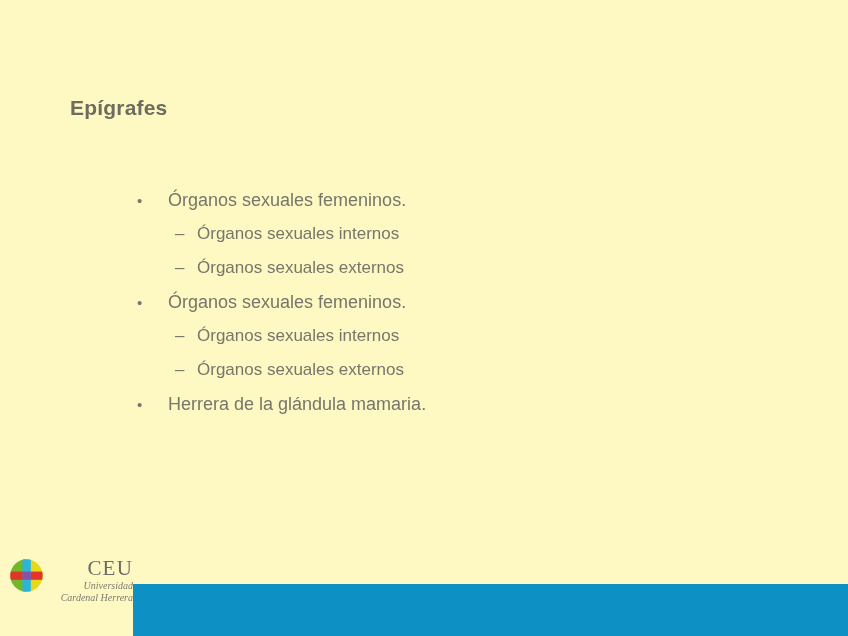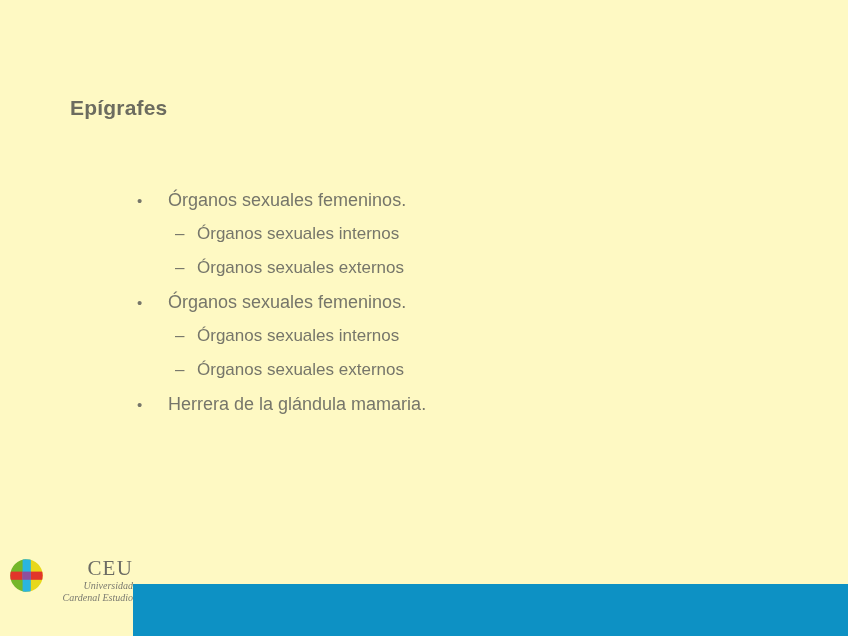--- a/index.html
+++ b/index.html
@@ -174,17 +174,17 @@
           <rect x="16.5" y="0" width="16.5" height="33" fill="#e8d81a"></rect>
           <rect x="0" y="12.6" width="33" height="8.2" fill="#e2352a"></rect>
           <rect x="12.6" y="0" width="8.2" height="33" fill="#2ab5e0"></rect>
           <rect x="12.6" y="12.6" width="8.2" height="8.2" fill="#8e4f9e"></rect>
         </g>
       </svg>
     </div>
     <div id="logo-text">
       <div id="logo-ceu">CEU</div>
       <div class="logo-sub">Universidad</div>
-      <div class="logo-sub">Cardenal Estudio</div>
+      <div class="logo-sub">Cardenal Herrera</div>
     </div>
   </div>
 
 </div>
 
 </body></html>

